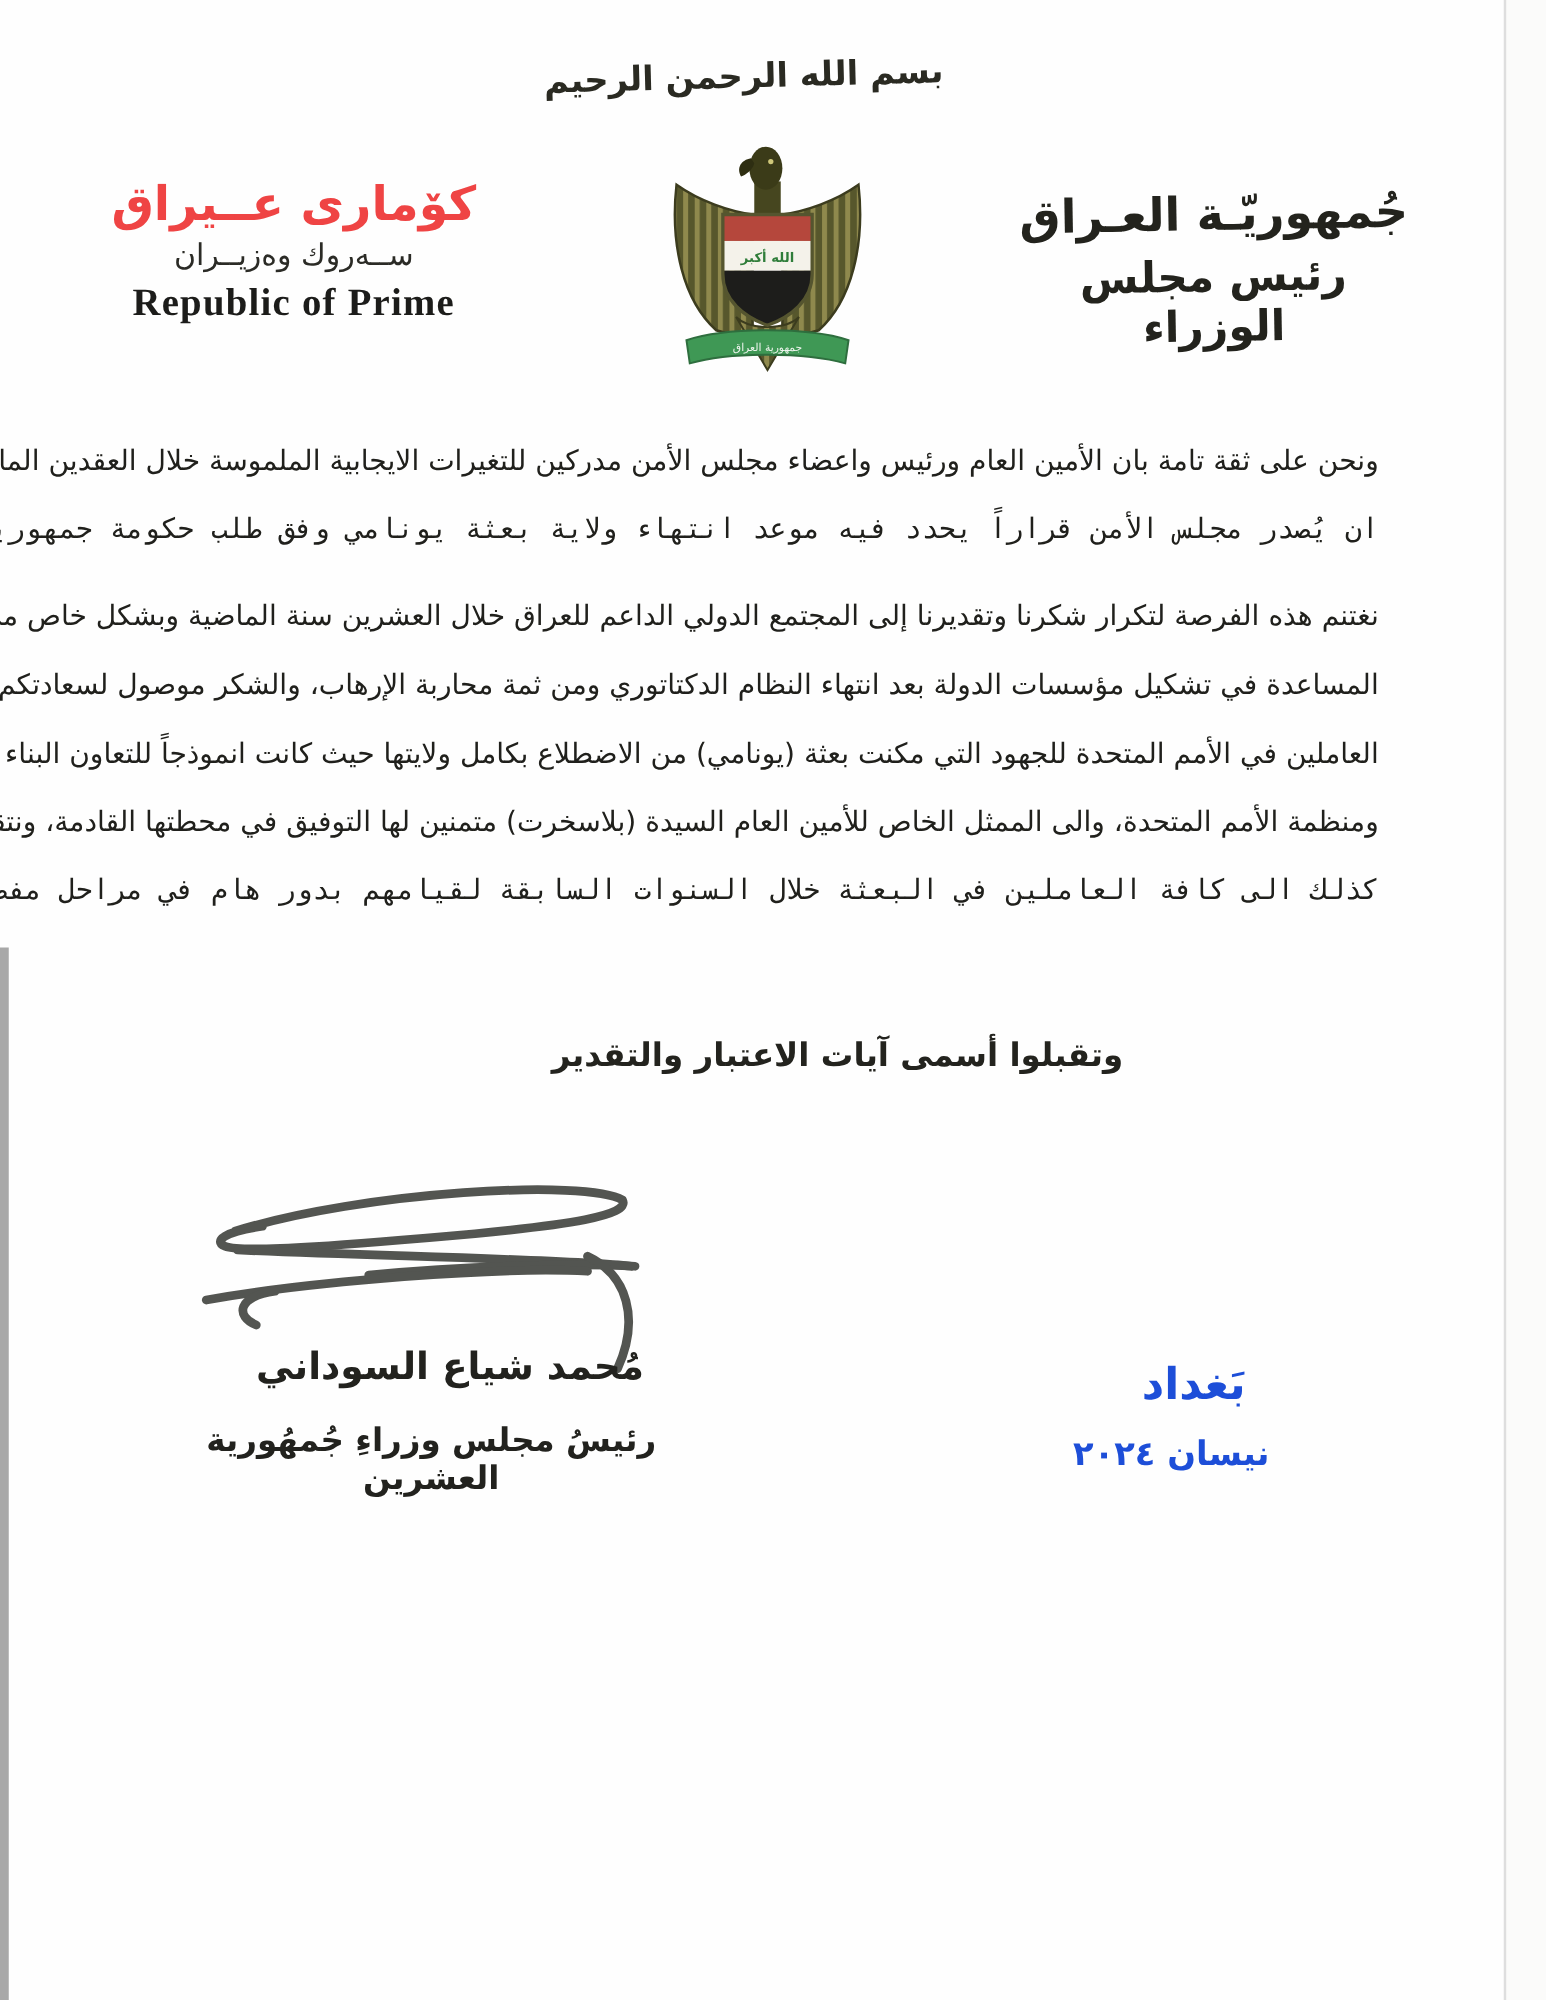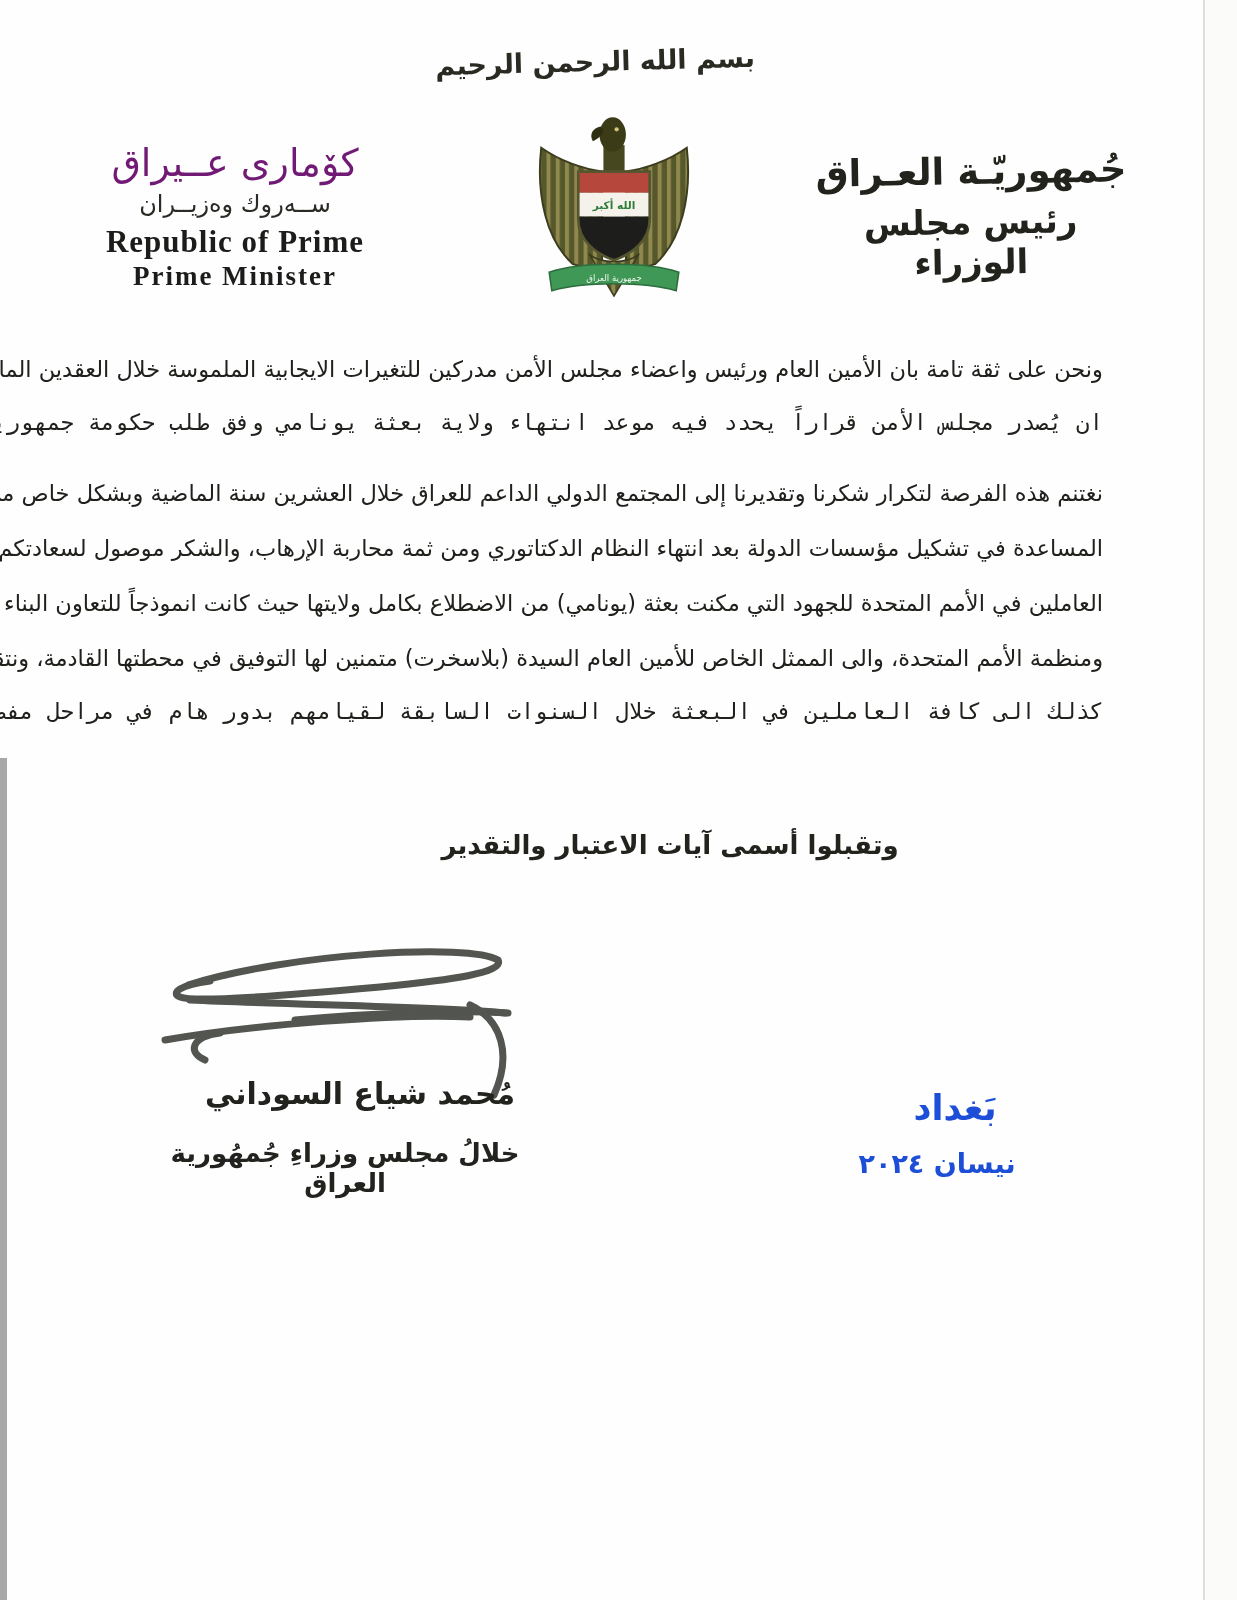--- a/index.html
+++ b/index.html
@@ -16,21 +16,21 @@
   .ctr{text-align:center;}
   .ar{direction:rtl;unicode-bidi:plaintext;}
   
   .bismillah{
     left:430px;top:46px;width:330px;
     font-size:27px;font-weight:bold;color:#2a2a22;
     transform:rotate(-1.5deg);
     letter-spacing:1px;
   }
   .hdr-left{left:70px;top:140px;width:330px;}
-  .hdr-left .k1{font-size:38px;font-weight:normal;line-height:1.25;color:#701a75;}
+  .hdr-left .k1{font-size:38px;font-weight:bold;line-height:1.25;color:#ef4444;}
   .hdr-left .k2{font-size:24px;font-weight:normal;margin-top:2px;color:#2b2b26;}
   .hdr-left .e1{font-family:"Liberation Serif","DejaVu Serif",serif;font-size:31px;font-weight:bold;margin-top:6px;letter-spacing:1px;color:#1c1c1a;}
   .hdr-left .e2{font-family:"Liberation Serif","DejaVu Serif",serif;font-size:27px;font-weight:bold;margin-top:1px;letter-spacing:2px;color:#1c1c1a;}
   .hdr-right{left:806px;top:148px;width:330px;}
   .hdr-right .a1{font-size:37px;font-weight:bold;line-height:1.3;color:#23231d;transform:rotate(-1deg);}
   .hdr-right .a2{font-size:34px;font-weight:bold;margin-top:6px;color:#23231d;transform:rotate(-1deg);}
   
   .body-text{left:115px;top:342px;width:988px;}
   .bline{
     font-size:22.5px;line-height:55px;height:55px;
@@ -97,21 +97,20 @@
     <path d="M38,44 L92,44 L92,80 C92,96 79,106 65,111 C51,106 38,96 38,80 Z" fill="none" stroke="#55552f" stroke-width="2"></path>
 
     <path d="M16,120 C40,112 90,112 114,120 L112,134 C88,127 42,127 18,134 Z" fill="#3f9855" stroke="#2e6e3e" stroke-width="1.2"></path>
     <text x="65" y="126.5" text-anchor="middle" font-size="6.5" fill="#eef5ee">جمهورية العراق</text>
   </svg>
 
   <div class="abs ctr hdr-left">
     <div class="ar k1">كۆمارى عــيراق</div>
     <div class="ar k2">ســەروك وەزيــران</div>
     <div class="e1">Republic of Prime</div>
-    <div class="e2">Prime Minister</div>
   </div>
 
   <div class="abs ctr hdr-right">
     <div class="ar a1">جُمهوريّـة العـراق</div>
     <div class="ar a2">رئيس مجلس الوزراء</div>
   </div>
 
   <div class="abs body-text">
     <div>
       <div class="ar bline">ونحن على ثقة تامة بان الأمين العام ورئيس واعضاء مجلس الأمن مدركين للتغيرات الايجابية الملموسة خلال العقدين الماضيين، آملين</div>
@@ -133,18 +132,18 @@
       <path d="M38,60 C140,28 320,18 348,35 C355,48 300,55 230,62 C140,70 45,78 30,72 C20,68 30,60 60,56"></path>
       <path d="M40,75 C150,80 300,82 355,88"></path>
       <path d="M145,95 C220,88 310,85 358,88"></path>
       <path d="M15,115 C100,100 250,88 320,92"></path>
       <path d="M55,135 C38,128 40,112 70,108"></path>
       <path d="M320,80 C352,95 362,130 344,170"></path>
     </g>
   </svg>
 
   <div class="abs ctr ar sig-name">مُحمد شياع السوداني</div>
-  <div class="abs ctr ar sig-title">خلالُ مجلس وزراءِ جُمهُورية العراق</div>
+  <div class="abs ctr ar sig-title">رئيسُ مجلس وزراءِ جُمهُورية العشرين</div>
 
   <div class="abs ctr ar city">بَغداد</div>
   <div class="abs ctr ar date">نيسان ٢٠٢٤</div>
 
 </div>
 
 </body></html>

